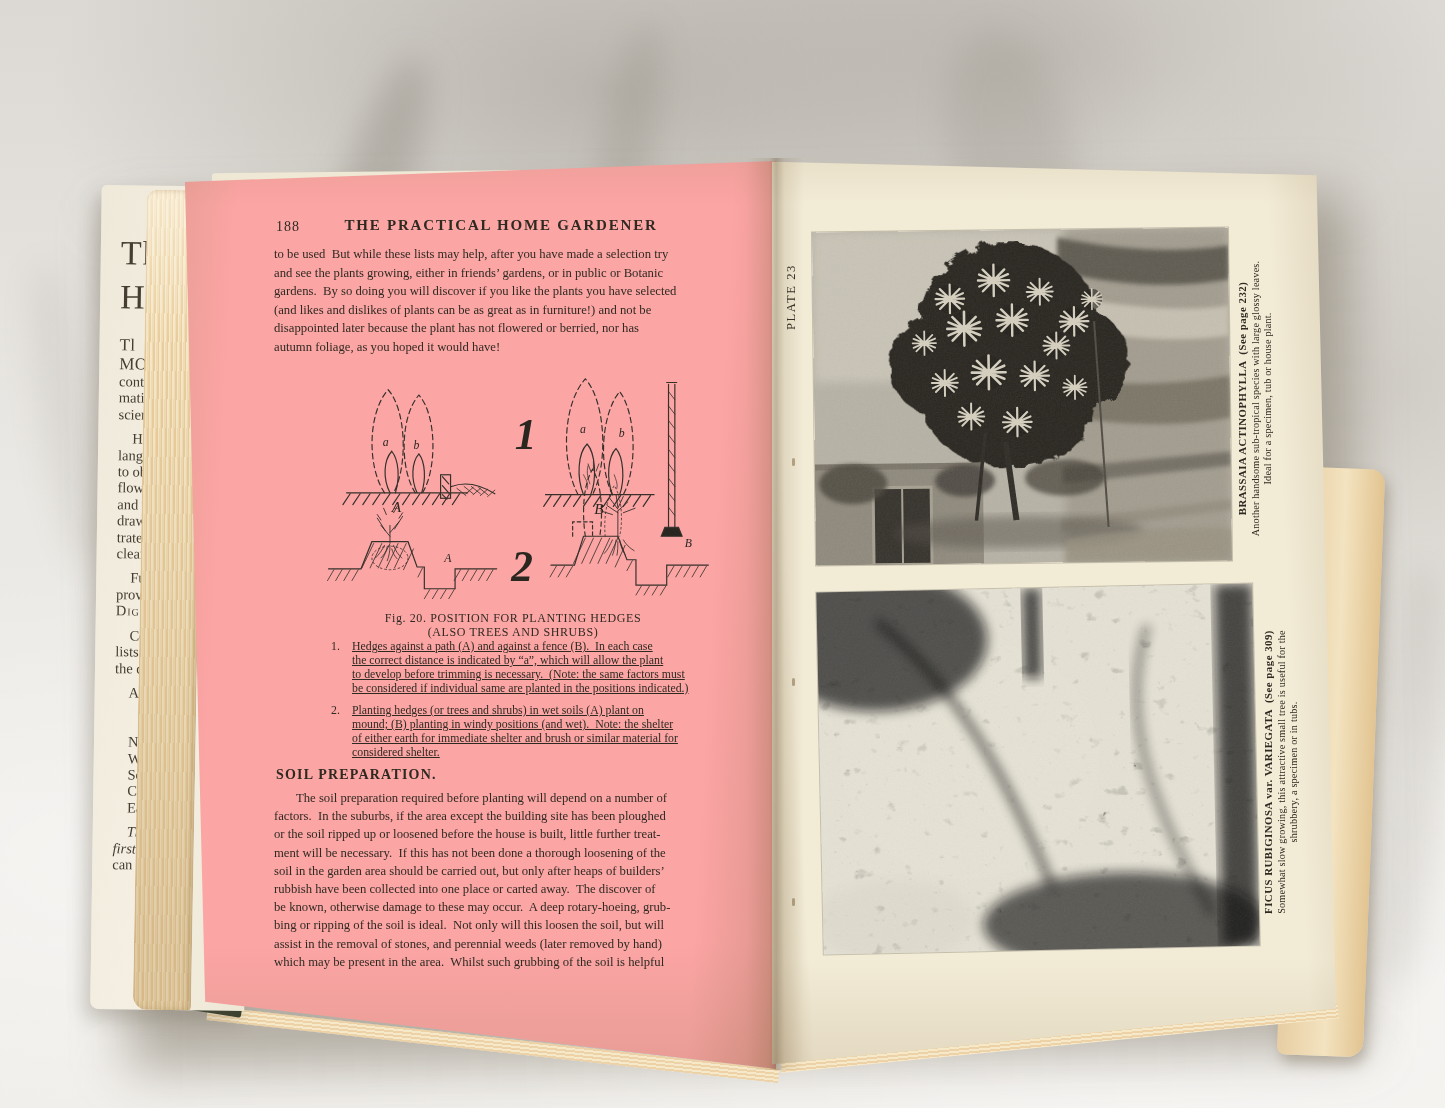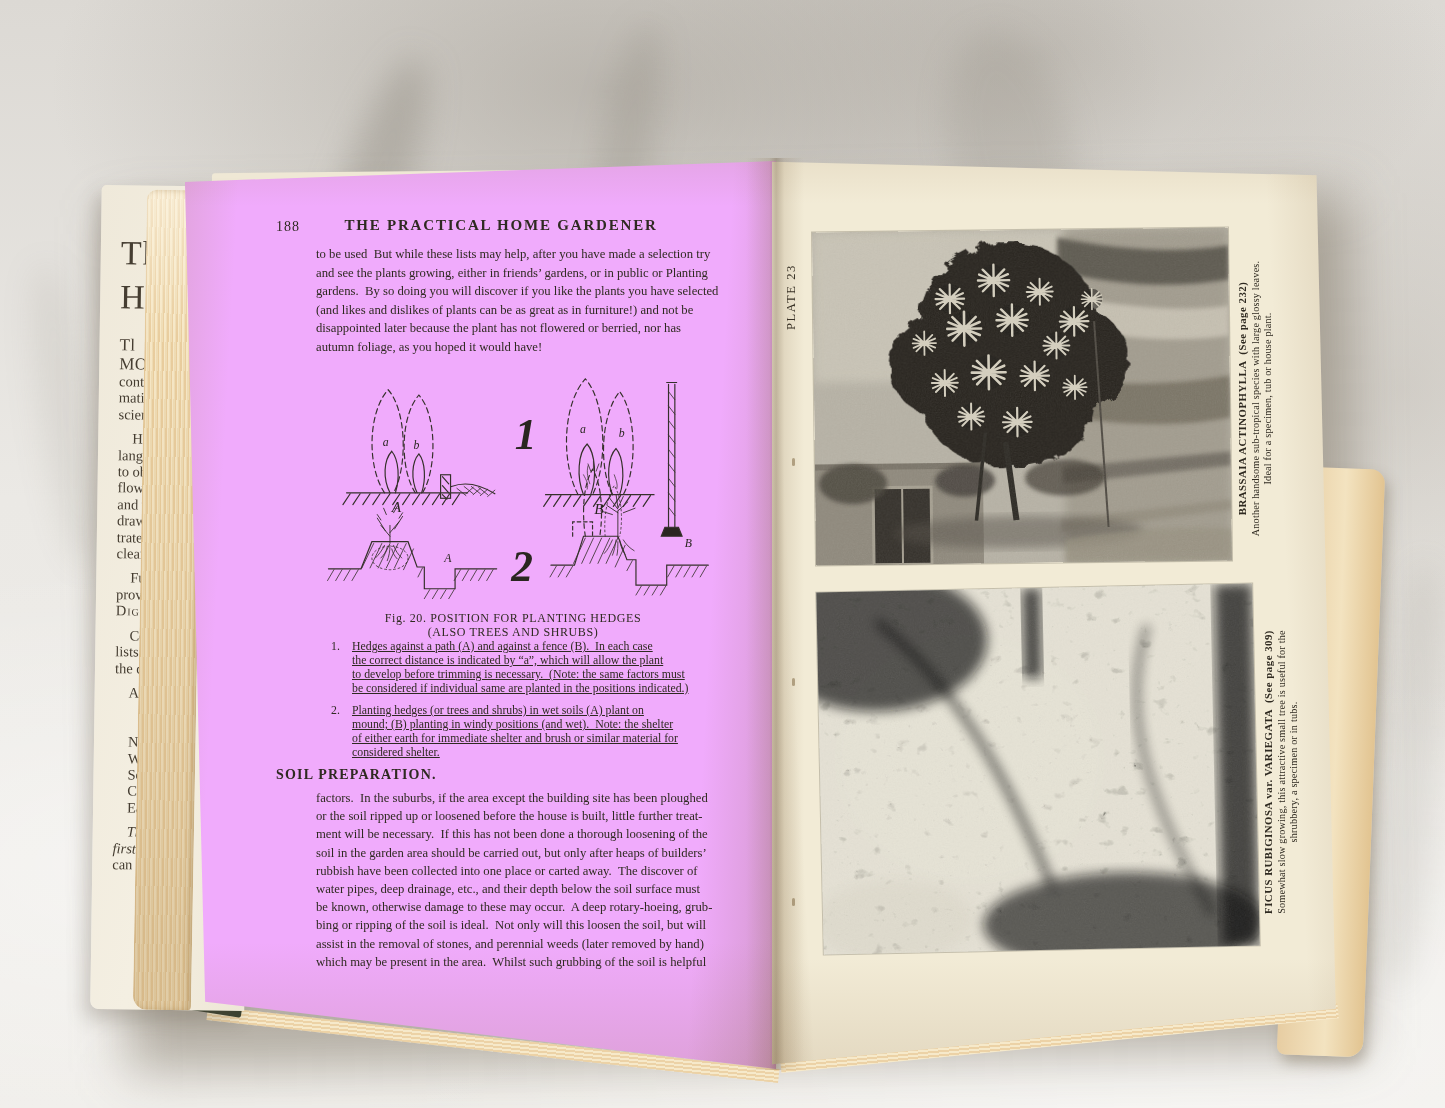--- a/index.html
+++ b/index.html
@@ -43,21 +43,21 @@
       transform:rotate(-.6deg);border-radius:3px;}
   .cover-right{left:1288px;top:468px;width:86px;height:588px;transform:rotate(2.2deg);
       background:linear-gradient(to right,#e7cda2,#f3e3c0 55%,#e2c491);
       border-radius:6px 14px 16px 8px;box-shadow:4px 8px 14px rgba(100,85,60,.35);}
   .edge-strip{background:repeating-linear-gradient(to bottom,#ecd2a6 0 2px,#f6e9ca 2px 4px);
       transform-origin:left top;}
   .bottom-edge-right{left:780px;top:1058px;width:560px;height:15px;transform:rotate(-5.6deg);}
   .bottom-edge-left{left:208px;top:1006px;width:575px;height:14px;transform:rotate(6.3deg);}
   .cover-bottom-left{left:168px;top:1000px;width:74px;height:12px;transform:rotate(9deg);
       background:#39402f;border-radius:2px;}
-  .page{background:#f0abfc;}
+  .page{background:#fca5a5;}
   .page-left{left:182px;top:161px;width:594px;height:908px;
       clip-path:polygon(0.5% 2.3%,100% 0%,100% 100%,3.9% 92.6%);}
   .page-right{left:772px;top:158px;width:566px;height:910px;background:#f2ebd6;
       clip-path:polygon(0 0.4%,96.2% 1.9%,99.6% 93.5%,0 99.6%);}
   .shade-l{inset:0;background:
       linear-gradient(93deg,rgba(160,130,85,.18),rgba(0,0,0,0) 9%,rgba(0,0,0,0) 86%,rgba(120,90,50,.22) 99%),
       linear-gradient(180deg,rgba(150,120,80,.12),transparent 5%,transparent 86%,rgba(150,120,80,.2));}
   .shade-r{inset:0;background:
       linear-gradient(87deg,rgba(120,90,50,.25),rgba(0,0,0,0) 7%,rgba(0,0,0,0) 88%,rgba(150,120,80,.18) 99%),
       linear-gradient(180deg,rgba(150,120,80,.1),transparent 5%,transparent 88%,rgba(150,120,80,.16));}
@@ -65,21 +65,21 @@
       linear-gradient(to right,rgba(0,0,0,0),rgba(125,98,60,.16) 40%,rgba(92,70,40,.32) 52%,
       rgba(125,98,60,.14) 66%,rgba(0,0,0,0));}
   
   .ink{color:#2f2a21;}
   .pgnum{left:94px;top:58px;font-size:14px;letter-spacing:1px;}
   .runtitle{left:80px;top:56px;width:478px;text-align:center;font-size:15px;
       font-weight:bold;letter-spacing:1.8px;}
   .para{width:478px;}
   .para1{left:92px;top:84px;}
   .para2{left:92px;top:628px;}
-  .tline{white-space:pre;font-size:12.7px;line-height:18.6px;margin-left:42px;}
+  .tline{white-space:pre;font-size:12.7px;line-height:18.6px;}
   .para2 .tline{line-height:18.2px;}
   .find{padding-left:22px;}
   .figure-svg{left:110px;top:198px;}
   .figcap{left:92px;top:450px;width:478px;text-align:center;font-size:12px;
       line-height:14px;letter-spacing:.6px;}
   .note{left:170px;width:402px;font-size:11.8px;line-height:14px;}
   .n1{top:478px;} .n2{top:542px;}
   .nnum{position:absolute;left:-21px;top:0;}
   .nline{white-space:pre;text-decoration:underline;}
   .sechead{left:94px;top:606px;font-size:14px;font-weight:bold;letter-spacing:1.2px;}
@@ -161,21 +161,21 @@
 
 <div class="abs fore-edge"></div>
 
 <div class="abs page page-left ink">
   <div class="abs shade-l"></div>
   <div class="abs pgnum">188</div>
   <div class="abs runtitle">THE PRACTICAL HOME GARDENER</div>
 
   <div class="abs para para1">
     <div class="tline">to be used  But while these lists may help, after you have made a selection try</div>
-    <div class="tline">and see the plants growing, either in friends’ gardens, or in public or Planting</div>
+    <div class="tline">and see the plants growing, either in friends’ gardens, or in public or Botanic</div>
     <div class="tline">gardens.  By so doing you will discover if you like the plants you have selected</div>
     <div class="tline">(and likes and dislikes of plants can be as great as in furniture!) and not be</div>
     <div class="tline">disappointed later because the plant has not flowered or berried, nor has</div>
     <div class="tline">autumn foliage, as you hoped it would have!</div>
   </div>
 
   <svg class="abs figure-svg" width="460" height="246" viewBox="0 0 460 272">
     <g stroke="#35302a" fill="none" stroke-width="1.3" stroke-linecap="round">
 
       <path d="M78 148C58 118 60 58 82 34C102 56 104 118 88 148" stroke-dasharray="6 4"></path>
@@ -246,26 +246,26 @@
     <span class="nnum">2.</span>
     <div class="nline">Planting hedges (or trees and shrubs) in wet soils (A) plant on</div>
     <div class="nline">mound; (B) planting in windy positions (and wet).  Note: the shelter</div>
     <div class="nline">of either earth for immediate shelter and brush or similar material for</div>
     <div class="nline">considered shelter.</div>
   </div>
 
   <div class="abs sechead">SOIL PREPARATION.</div>
 
   <div class="abs para para2">
+    <div class="tline find">The soil preparation required before planting will depend on a number of</div>
     <div class="tline">factors.  In the suburbs, if the area except the building site has been ploughed</div>
     <div class="tline">or the soil ripped up or loosened before the house is built, little further treat-</div>
     <div class="tline">ment will be necessary.  If this has not been done a thorough loosening of the</div>
     <div class="tline">soil in the garden area should be carried out, but only after heaps of builders’</div>
     <div class="tline">rubbish have been collected into one place or carted away.  The discover of</div>
-    <div class="tline">water pipes, deep drainage, etc., and their depth below the soil surface must</div>
     <div class="tline">be known, otherwise damage to these may occur.  A deep rotary-hoeing, grub-</div>
     <div class="tline">bing or ripping of the soil is ideal.  Not only will this loosen the soil, but will</div>
     <div class="tline">assist in the removal of stones, and perennial weeds (later removed by hand)</div>
     <div class="tline">which may be present in the area.  Whilst such grubbing of the soil is helpful</div>
   </div>
 </div>
 
 <div class="abs page page-right ink">
   <div class="abs shade-r"></div>
   <div class="abs stitch" style="top:300px"></div>

